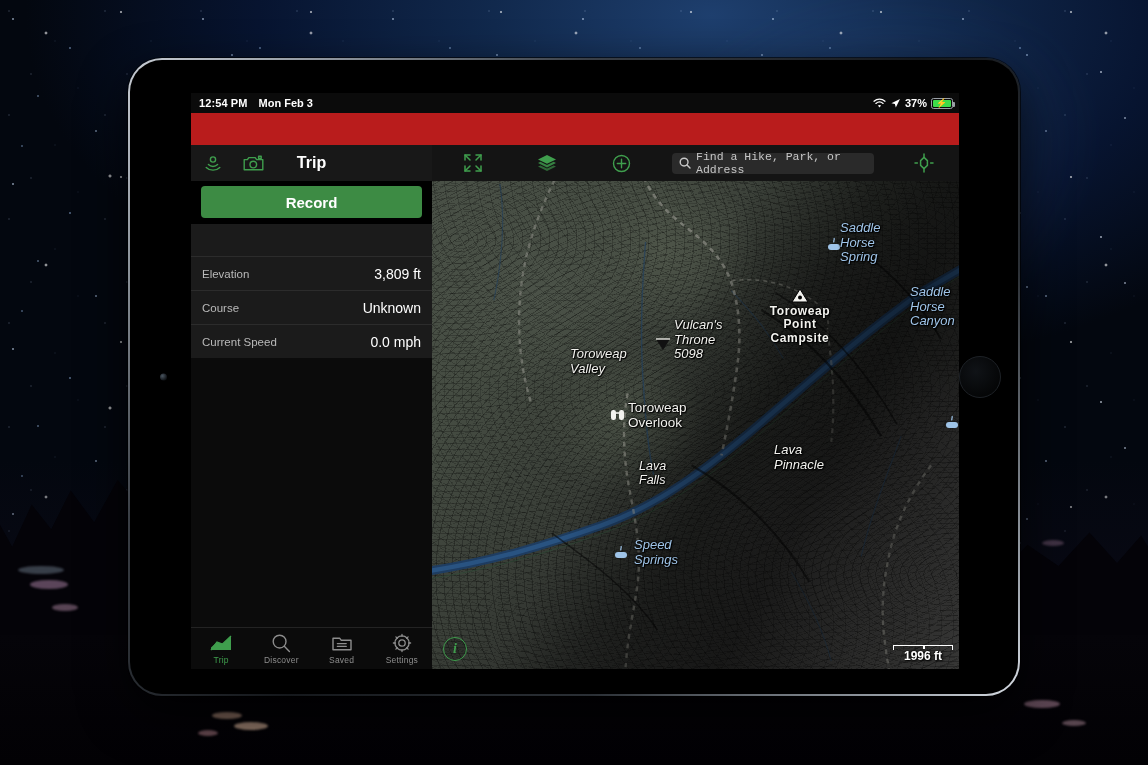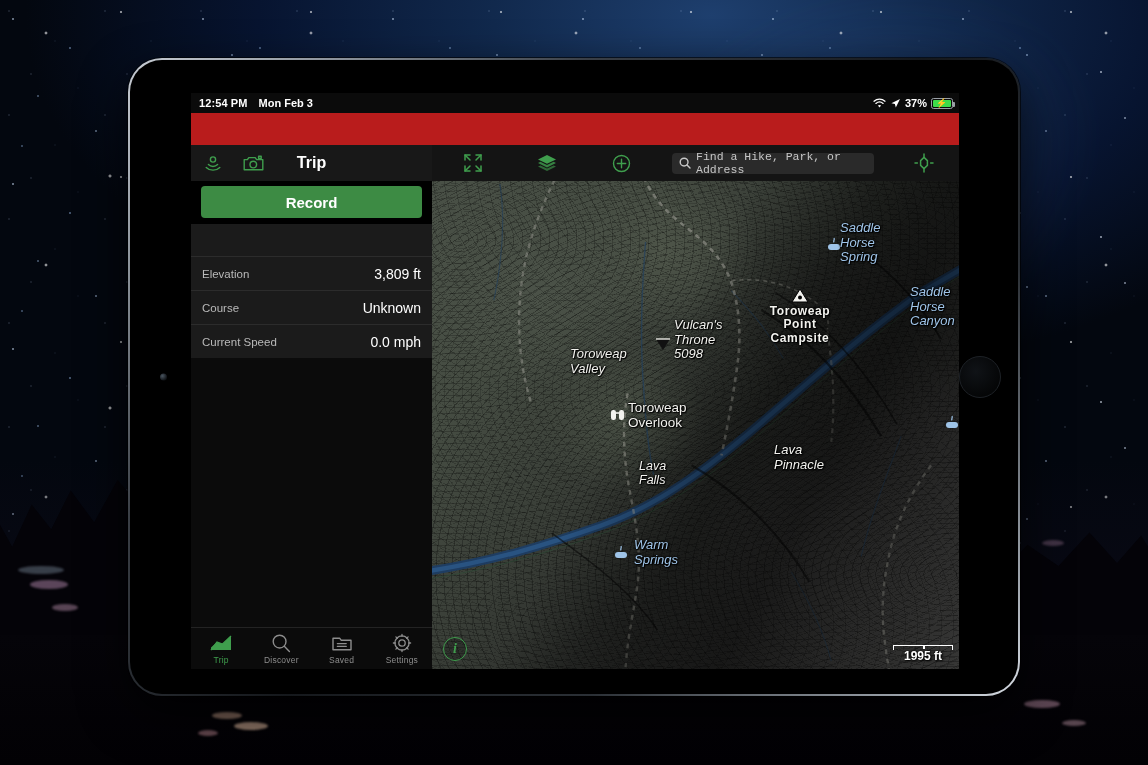--- a/index.html
+++ b/index.html
@@ -507,21 +507,21 @@
               <div>Lava</div>
               <div>Falls</div>
             </div>
 
             <div class="mlabel italic lbl-white" style="left:342px;top:298px;font-size:13px;">
               <div>Lava</div>
               <div>Pinnacle</div>
             </div>
 
             <div class="mlabel italic lbl-blue" style="left:202px;top:393px;font-size:13px;">
-              <div>Warm</div>
+              <div>Speed</div>
               <div>Springs</div>
             </div>
 
             <div id="map-toolbar">
               <span class="mt-icon" id="mt-expand">
                 <svg width="18" height="18" viewBox="0 0 18 18" fill="none" stroke="currentColor" stroke-width="1.5" stroke-linecap="round" stroke-linejoin="round">
                   <path d="M1 6V1h5M17 6V1h-5M1 12v5h5M17 12v5h-5"></path>
                   <path d="M1 1 6 6M17 1l-5 5M1 17l5-5M17 17l-5-5"></path>
                 </svg>
               </span>
@@ -552,21 +552,21 @@
                   <path d="M10 4.4 13.4 7.6 13.4 12.4 10 15.6 6.6 12.4 6.6 7.6z"></path>
                   <path d="M10 1v2.4M10 16.6V19M1 10h2.4M16.6 10H19"></path>
                 </svg>
               </span>
             </div>
 
             <div id="info-btn">i</div>
 
             <div id="scalebar">
               <div id="scale-line"></div>
-              <div id="scale-text">1995 ft</div>
+              <div id="scale-text">1996 ft</div>
             </div>
           </div>
 
         </div>
       </div>
     </div>
   </div>
 </div>
 
 </body></html>

